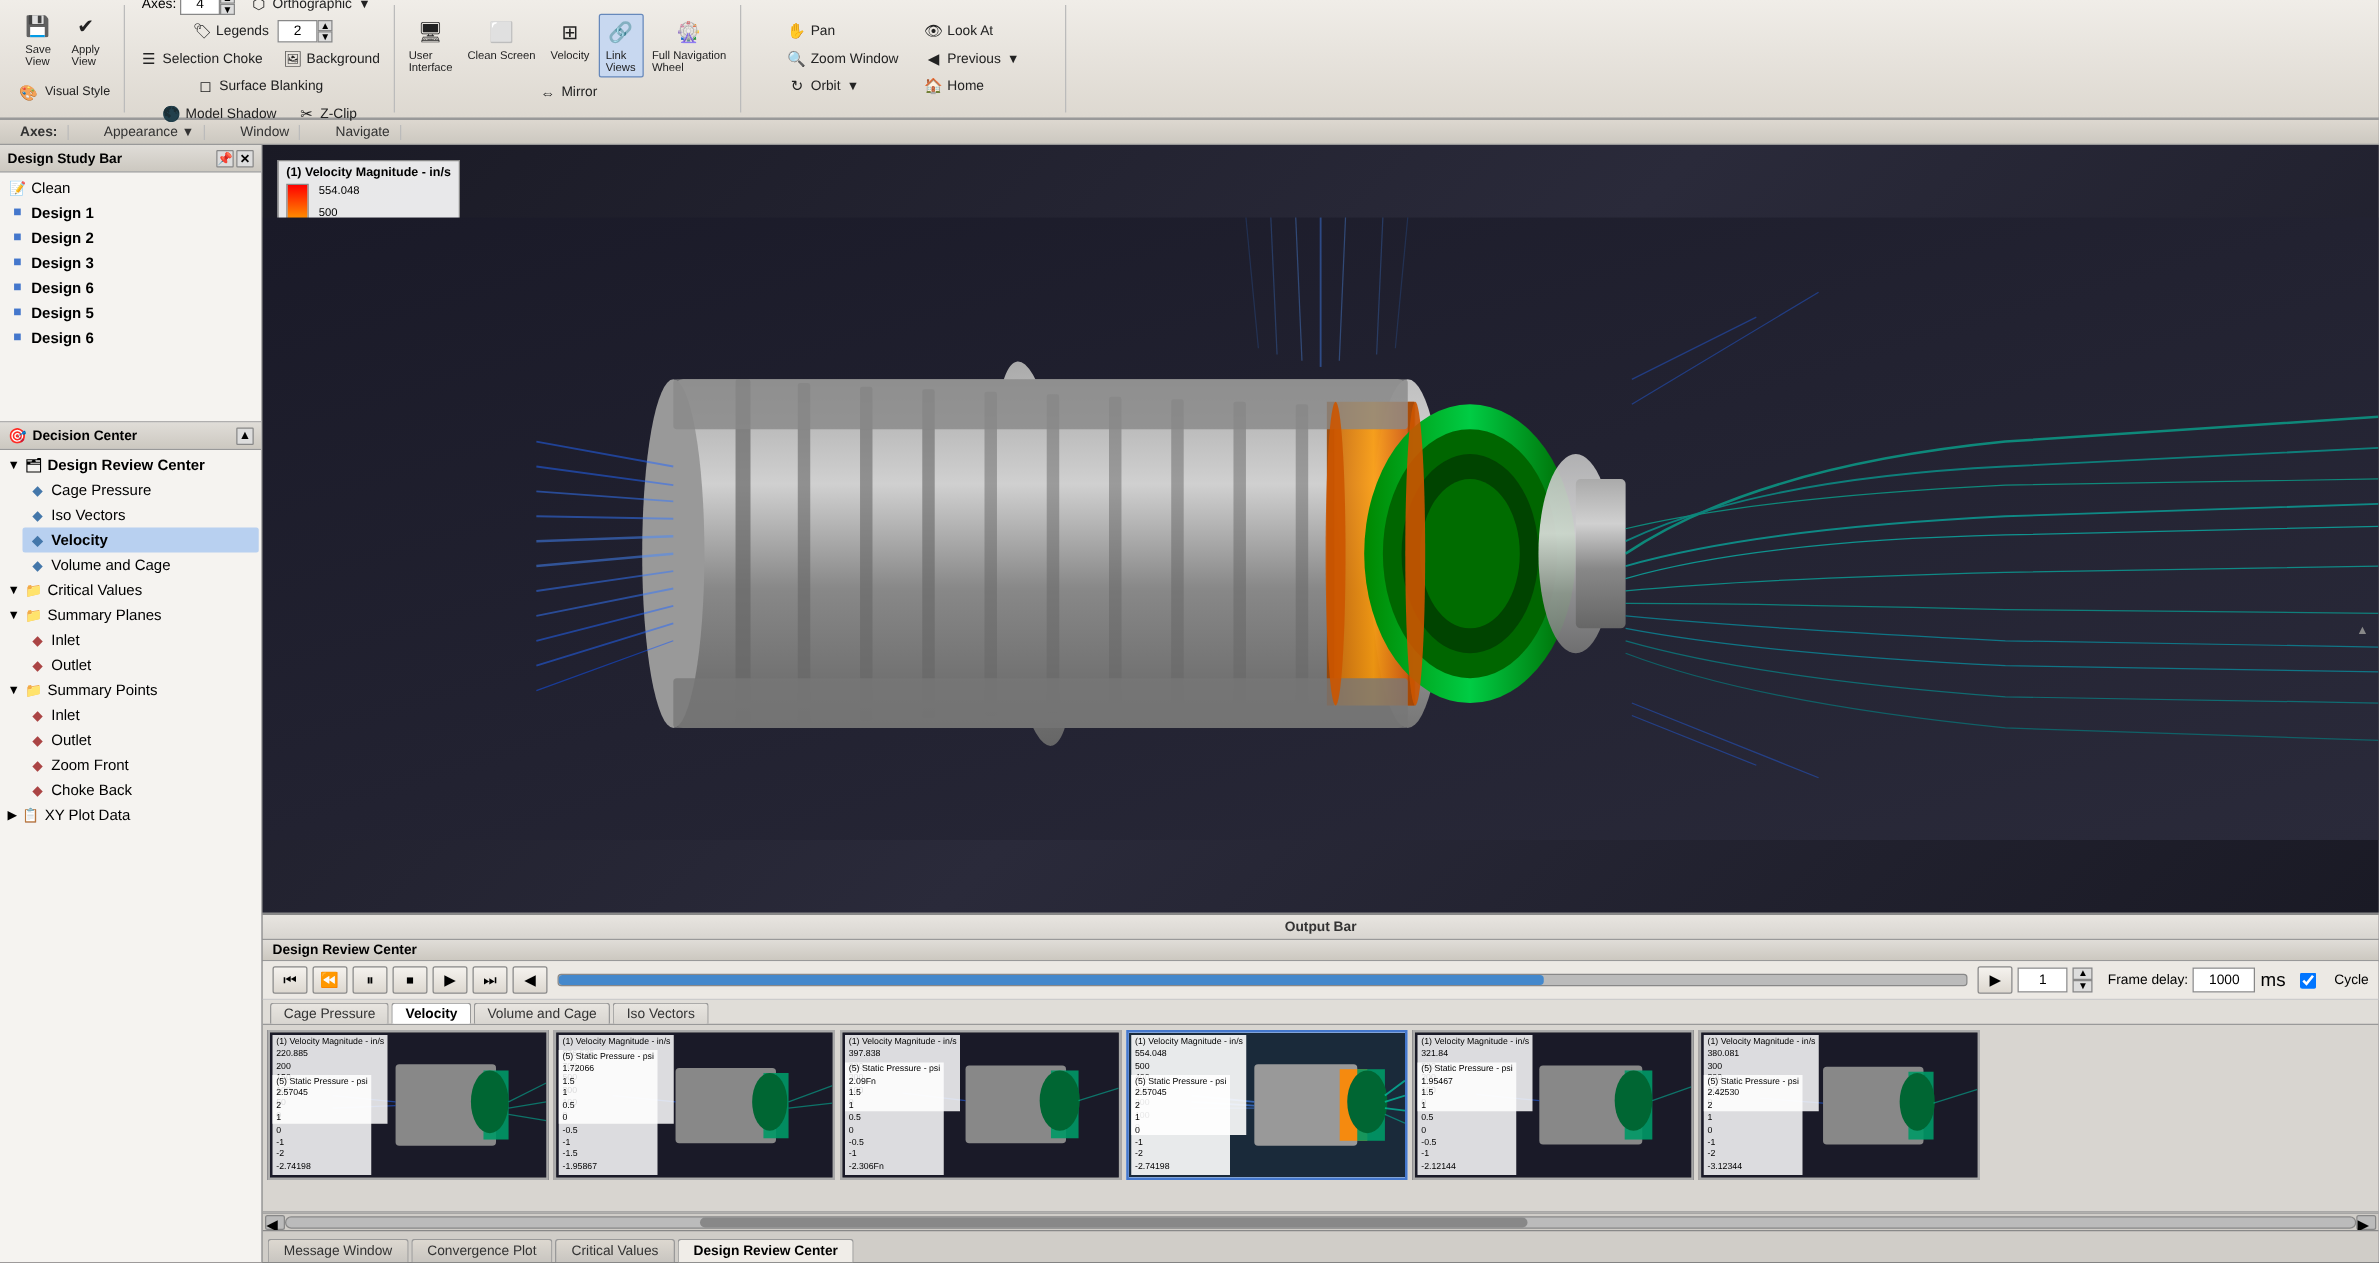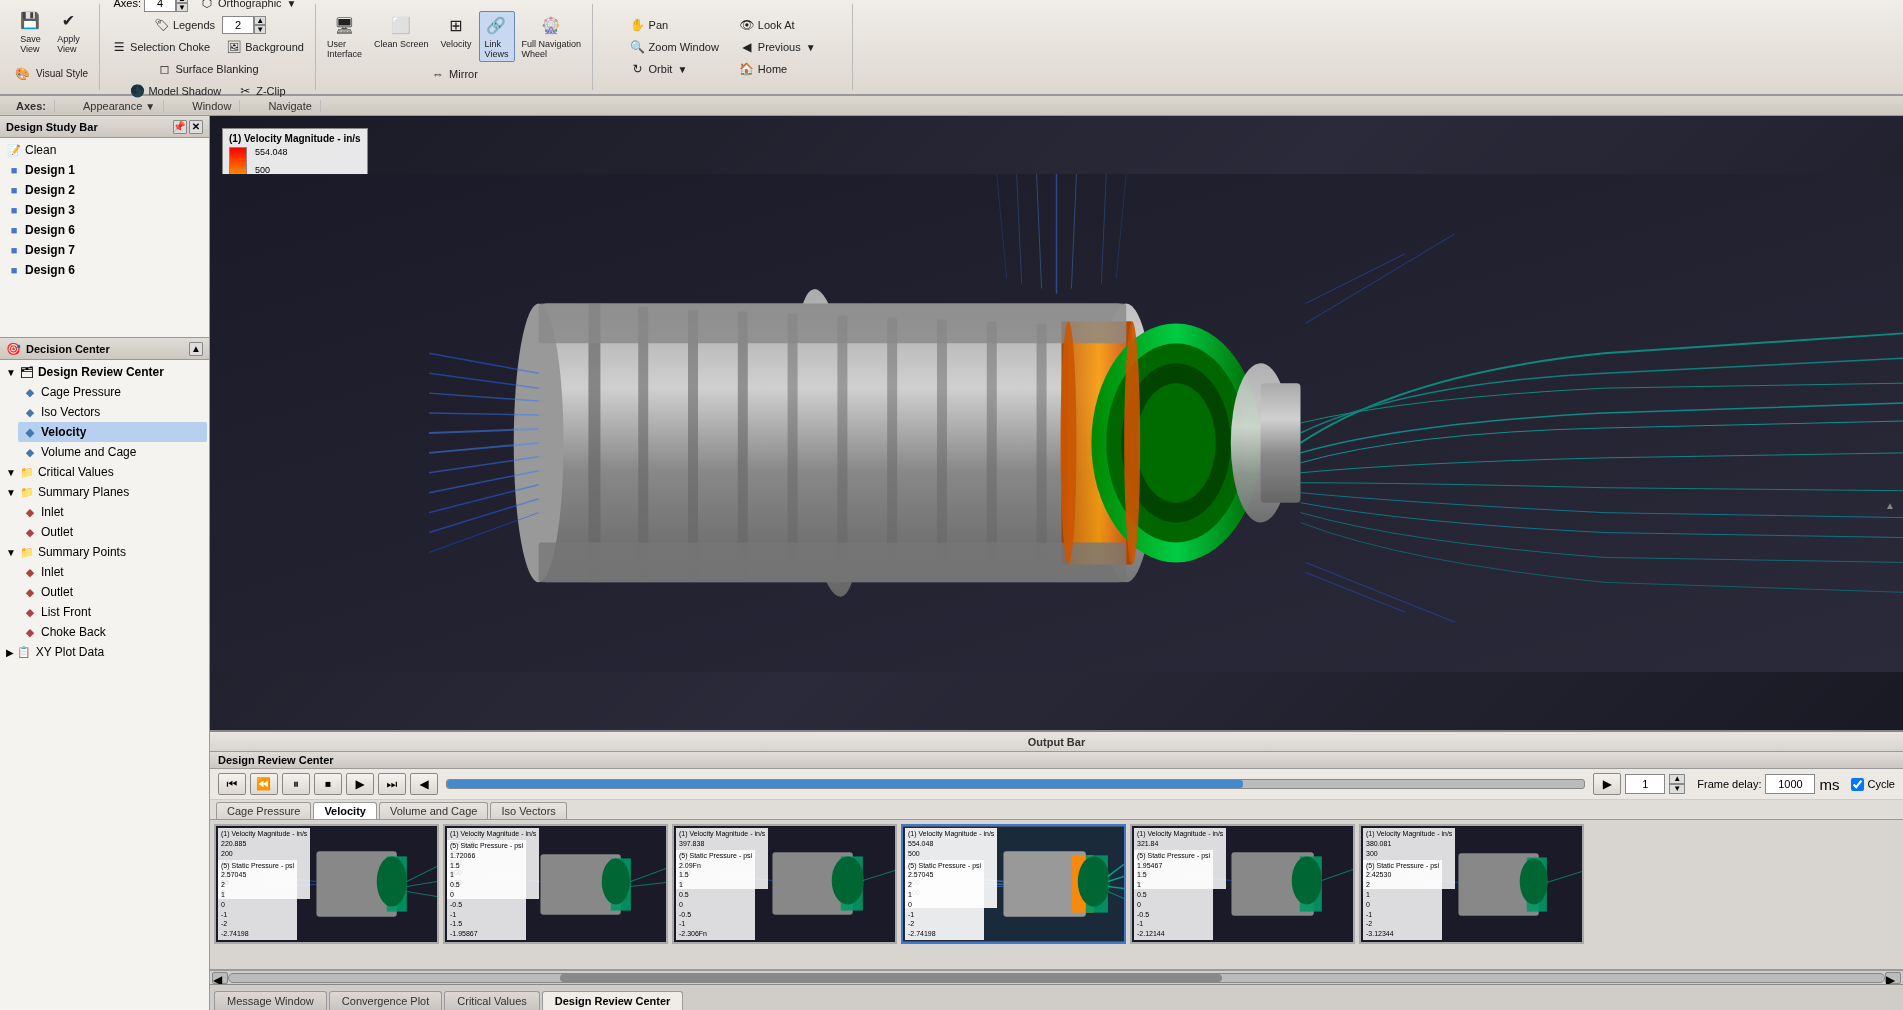--- a/index.html
+++ b/index.html
@@ -209,21 +209,21 @@
     .frame-input {
       width: 40px; height: 20px; border: 1px solid #888; text-align: center;
       font-size: 11px; background: white;
     }
     .frame-spin { display: flex; flex-direction: column; }
     .spin-btn {
       width: 16px; height: 10px; background: #ddd; border: 1px solid #888;
       cursor: pointer; display: flex; align-items: center; justify-content: center;
       font-size: 8px; line-height: 1;
     }
-    .cycle-check { display: flex; align-items: center; gap: 3px; margin-left: 8px; font-size: 11px; }
+    .cycle-check { display: flex; align-items: center; gap: 14px; margin-left: 8px; font-size: 11px; }
 
     
     .output-tabs {
       display: flex; border-bottom: 1px solid #999; background: #e0ddd8;
       padding: 2px 6px 0; gap: 2px;
     }
     .output-tab {
       padding: 2px 10px; font-size: 11px; cursor: pointer;
       border: 1px solid #999; border-bottom: none; border-radius: 3px 3px 0 0;
       background: linear-gradient(to bottom, #e8e5e0, #d8d5d0);
@@ -489,21 +489,21 @@
       <div class="tree-item bold">
         <div class="tree-icon" style="color:#4477cc;">■</div>
         <span>Design 3</span>
       </div>
       <div class="tree-item bold">
         <div class="tree-icon" style="color:#4477cc;">■</div>
         <span>Design 6</span>
       </div>
       <div class="tree-item bold">
         <div class="tree-icon" style="color:#4477cc;">■</div>
-        <span>Design 7</span>
+        <span>Design 5</span>
       </div>
       <div class="tree-item bold">
         <div class="tree-icon" style="color:#4477cc;">■</div>
         <span>Design 6</span>
       </div>
     </div>
 
     <div class="dc-header">
       <div style="display:flex;align-items:center;gap:4px;">
         <div class="tb-icon-sm">🎯</div>
@@ -570,21 +570,21 @@
         <div class="tree-item">
           <div class="tree-icon" style="color:#aa4444;">◆</div>
           <span>Inlet</span>
         </div>
         <div class="tree-item">
           <div class="tree-icon" style="color:#aa4444;">◆</div>
           <span>Outlet</span>
         </div>
         <div class="tree-item">
           <div class="tree-icon" style="color:#aa4444;">◆</div>
-          <span>List Front</span>
+          <span>Zoom Front</span>
         </div>
         <div class="tree-item">
           <div class="tree-icon" style="color:#aa4444;">◆</div>
           <span>Choke Back</span>
         </div>
       </div>
 
       <div class="tree-item">
         <span style="font-size:10px;">▶</span>
         <div class="tree-icon">📋</div>

